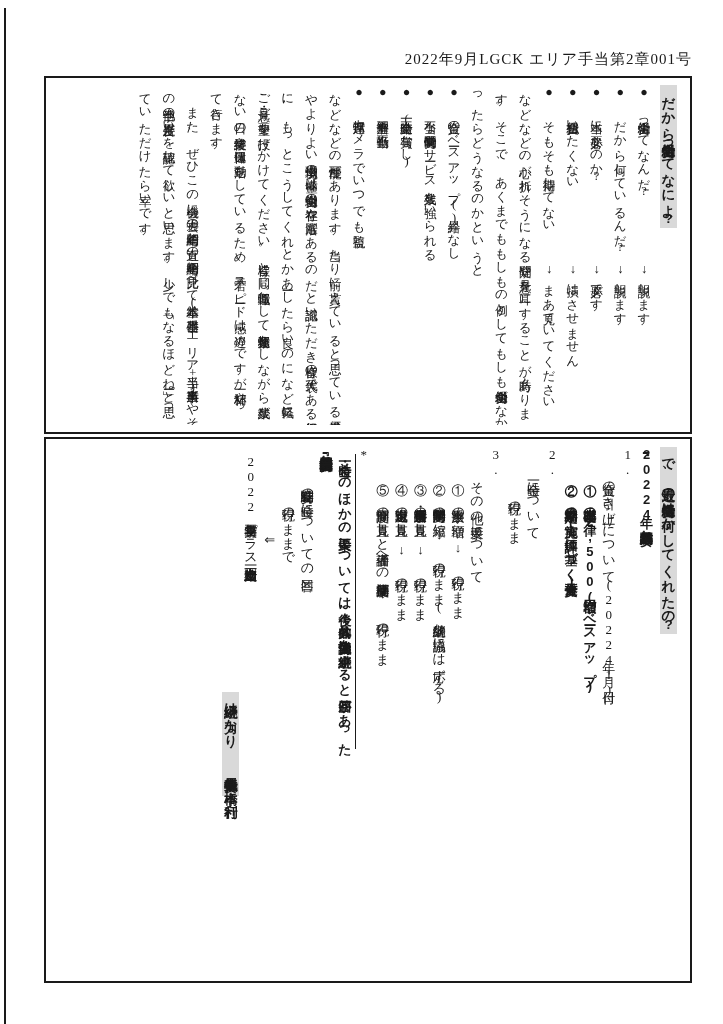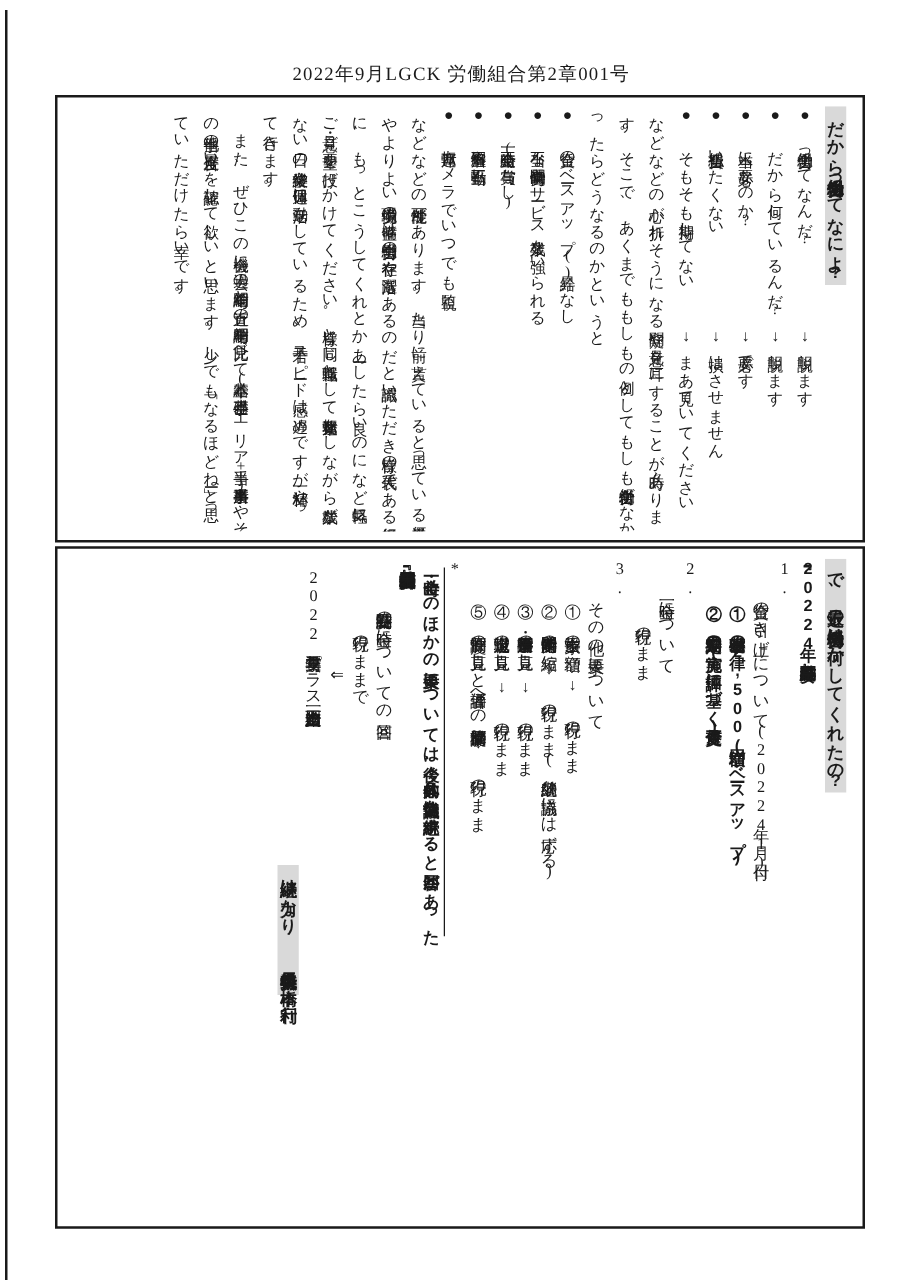--- a/index.html
+++ b/index.html
@@ -5,21 +5,21 @@
   html,body{margin:0;padding:0;}
   body{
     width:723px;height:1024px;position:relative;background:#ffffff;
     color:#1a1a1a;font-family:"Liberation Serif", serif;
     -webkit-font-smoothing:antialiased;
   }
   .page{position:absolute;inset:0;overflow:hidden;}
   .edge-rule{position:absolute;left:4px;top:8px;width:2px;height:1016px;background:#1a1a1a;}
   .header{
     position:absolute;left:46px;top:50px;width:646px;
-    display:flex;justify-content:center;align-items:baseline;
+    display:flex;justify-content:flex-end;align-items:baseline;
     font-size:15px;letter-spacing:1px;
   }
   .box{
     position:absolute;left:44px;width:648px;border:2px solid #1a1a1a;
     box-sizing:border-box;background:#fff;
   }
   .box1{top:76px;height:358px;padding:7px 8px;}
   .box2{top:437px;height:546px;padding:8px 8px;}
   .vt{
     width:100%;height:100%;
@@ -54,21 +54,21 @@
   .sign .hl{font-size:13.5px;}
 </style>
 </head>
 <body>
 
 <div class="page">
   <div class="edge-rule"></div>
 
   <div class="header">
     <span>2022年9月</span>
-    <span>LGCK 労働組合</span>
+    <span>LGCK エリア手当</span>
     <span>第2章001号</span>
   </div>
 
   <div class="box box1">
     <div class="vt">
       <div class="gothic htitle"><span class="hl">だから労働組合ってなによ?</span></div>
 
       <div class="bullet"><span>●</span>　<span class="q">労働組合ってなんだ?</span><span>↓説明します</span></div>
       <div class="bullet"><span>●</span>　<span class="q">だから何しているんだ?</span><span>↓説明します</span></div>
       <div class="bullet"><span>●</span>　<span class="q">本当に必要なのか?</span><span>↓必要です</span></div>

